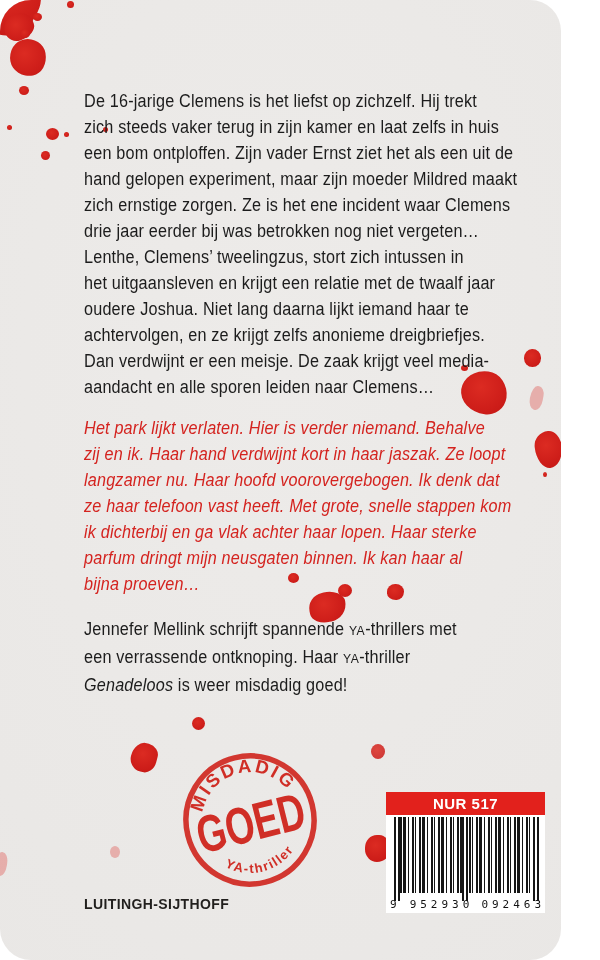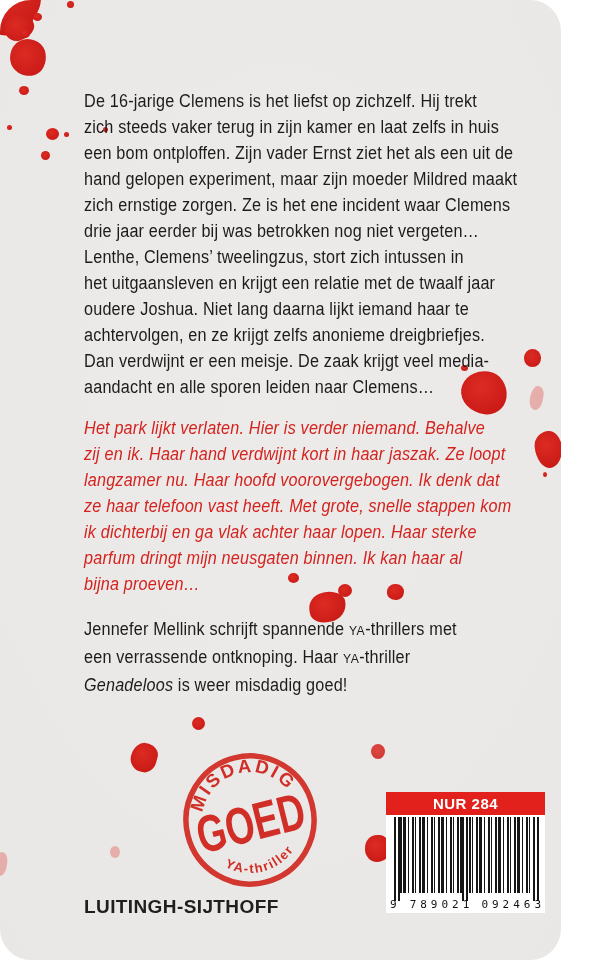--- a/index.html
+++ b/index.html
@@ -11,21 +11,21 @@
   }
   
   .textblock{position:absolute;left:84px;transform:scaleX(.9);transform-origin:left top;
     font-size:18px;line-height:26px;letter-spacing:.2px;}
   .synopsis{top:88px;color:#1c1c1c;}
   .excerpt{top:415px;color:#d4231f;font-style:italic;}
   .author{top:616px;color:#1c1c1c;}
   .line{display:block;white-space:nowrap;}
   .ya{font-size:13.5px;letter-spacing:.5px;}
   .book-title{font-style:italic;}
-  .publisher{position:absolute;left:84px;top:896px;font-size:19px;font-weight:bold;
+  .publisher{position:absolute;left:84px;top:896px;font-size:14px;font-weight:bold;
     letter-spacing:.4px;color:#211f1d;white-space:nowrap;text-align:center;}
   
   .stamp{position:absolute;left:175px;top:745px;width:150px;height:150px;
     transform:rotate(-14deg);z-index:1;}
   .stamp svg{width:150px;height:150px;display:block;}
   
   .barcode{position:absolute;left:386px;top:792px;width:159px;height:121px;z-index:2;}
   .barcode-label{height:23px;background:#e2211c;color:#fff;display:flex;align-items:center;
     justify-content:center;font-weight:bold;font-size:15px;letter-spacing:.5px;}
   .barcode-body{position:relative;background:#fff;height:98px;}
@@ -159,30 +159,30 @@
       </text>
       <text x="75" y="96" text-anchor="middle" font-size="52" font-weight="900" fill="#cf241c" opacity="0.95" textLength="110" lengthAdjust="spacingAndGlyphs" font-family="Liberation Sans, sans-serif">GOED</text>
       <text font-size="13" font-weight="bold" fill="#cf241c" letter-spacing="1.5" opacity="0.95" font-family="Liberation Sans, sans-serif">
         <textPath href="#arcBottom" startOffset="50%" text-anchor="middle">YA-thriller</textPath>
       </text>
     </svg>
   </div>
 
   <div class="barcode">
     <div class="barcode-label">
-        <span>NUR 284</span>
+        <span>NUR 517</span>
       </div>
     <div class="barcode-body">
       <div class="bars"></div>
       <div class="guard g-left"></div>
       <div class="guard g-mid"></div>
       <div class="guard g-right"></div>
       <div class="barcode-digits">
         <span>9</span>
-        <span>789021</span>
+        <span>952930</span>
         <span>092463</span>
       </div>
     </div>
   </div>
 
   <div class="publisher">LUITINGH-SIJTHOFF</div>
 
 </div>
 
 </body></html>

